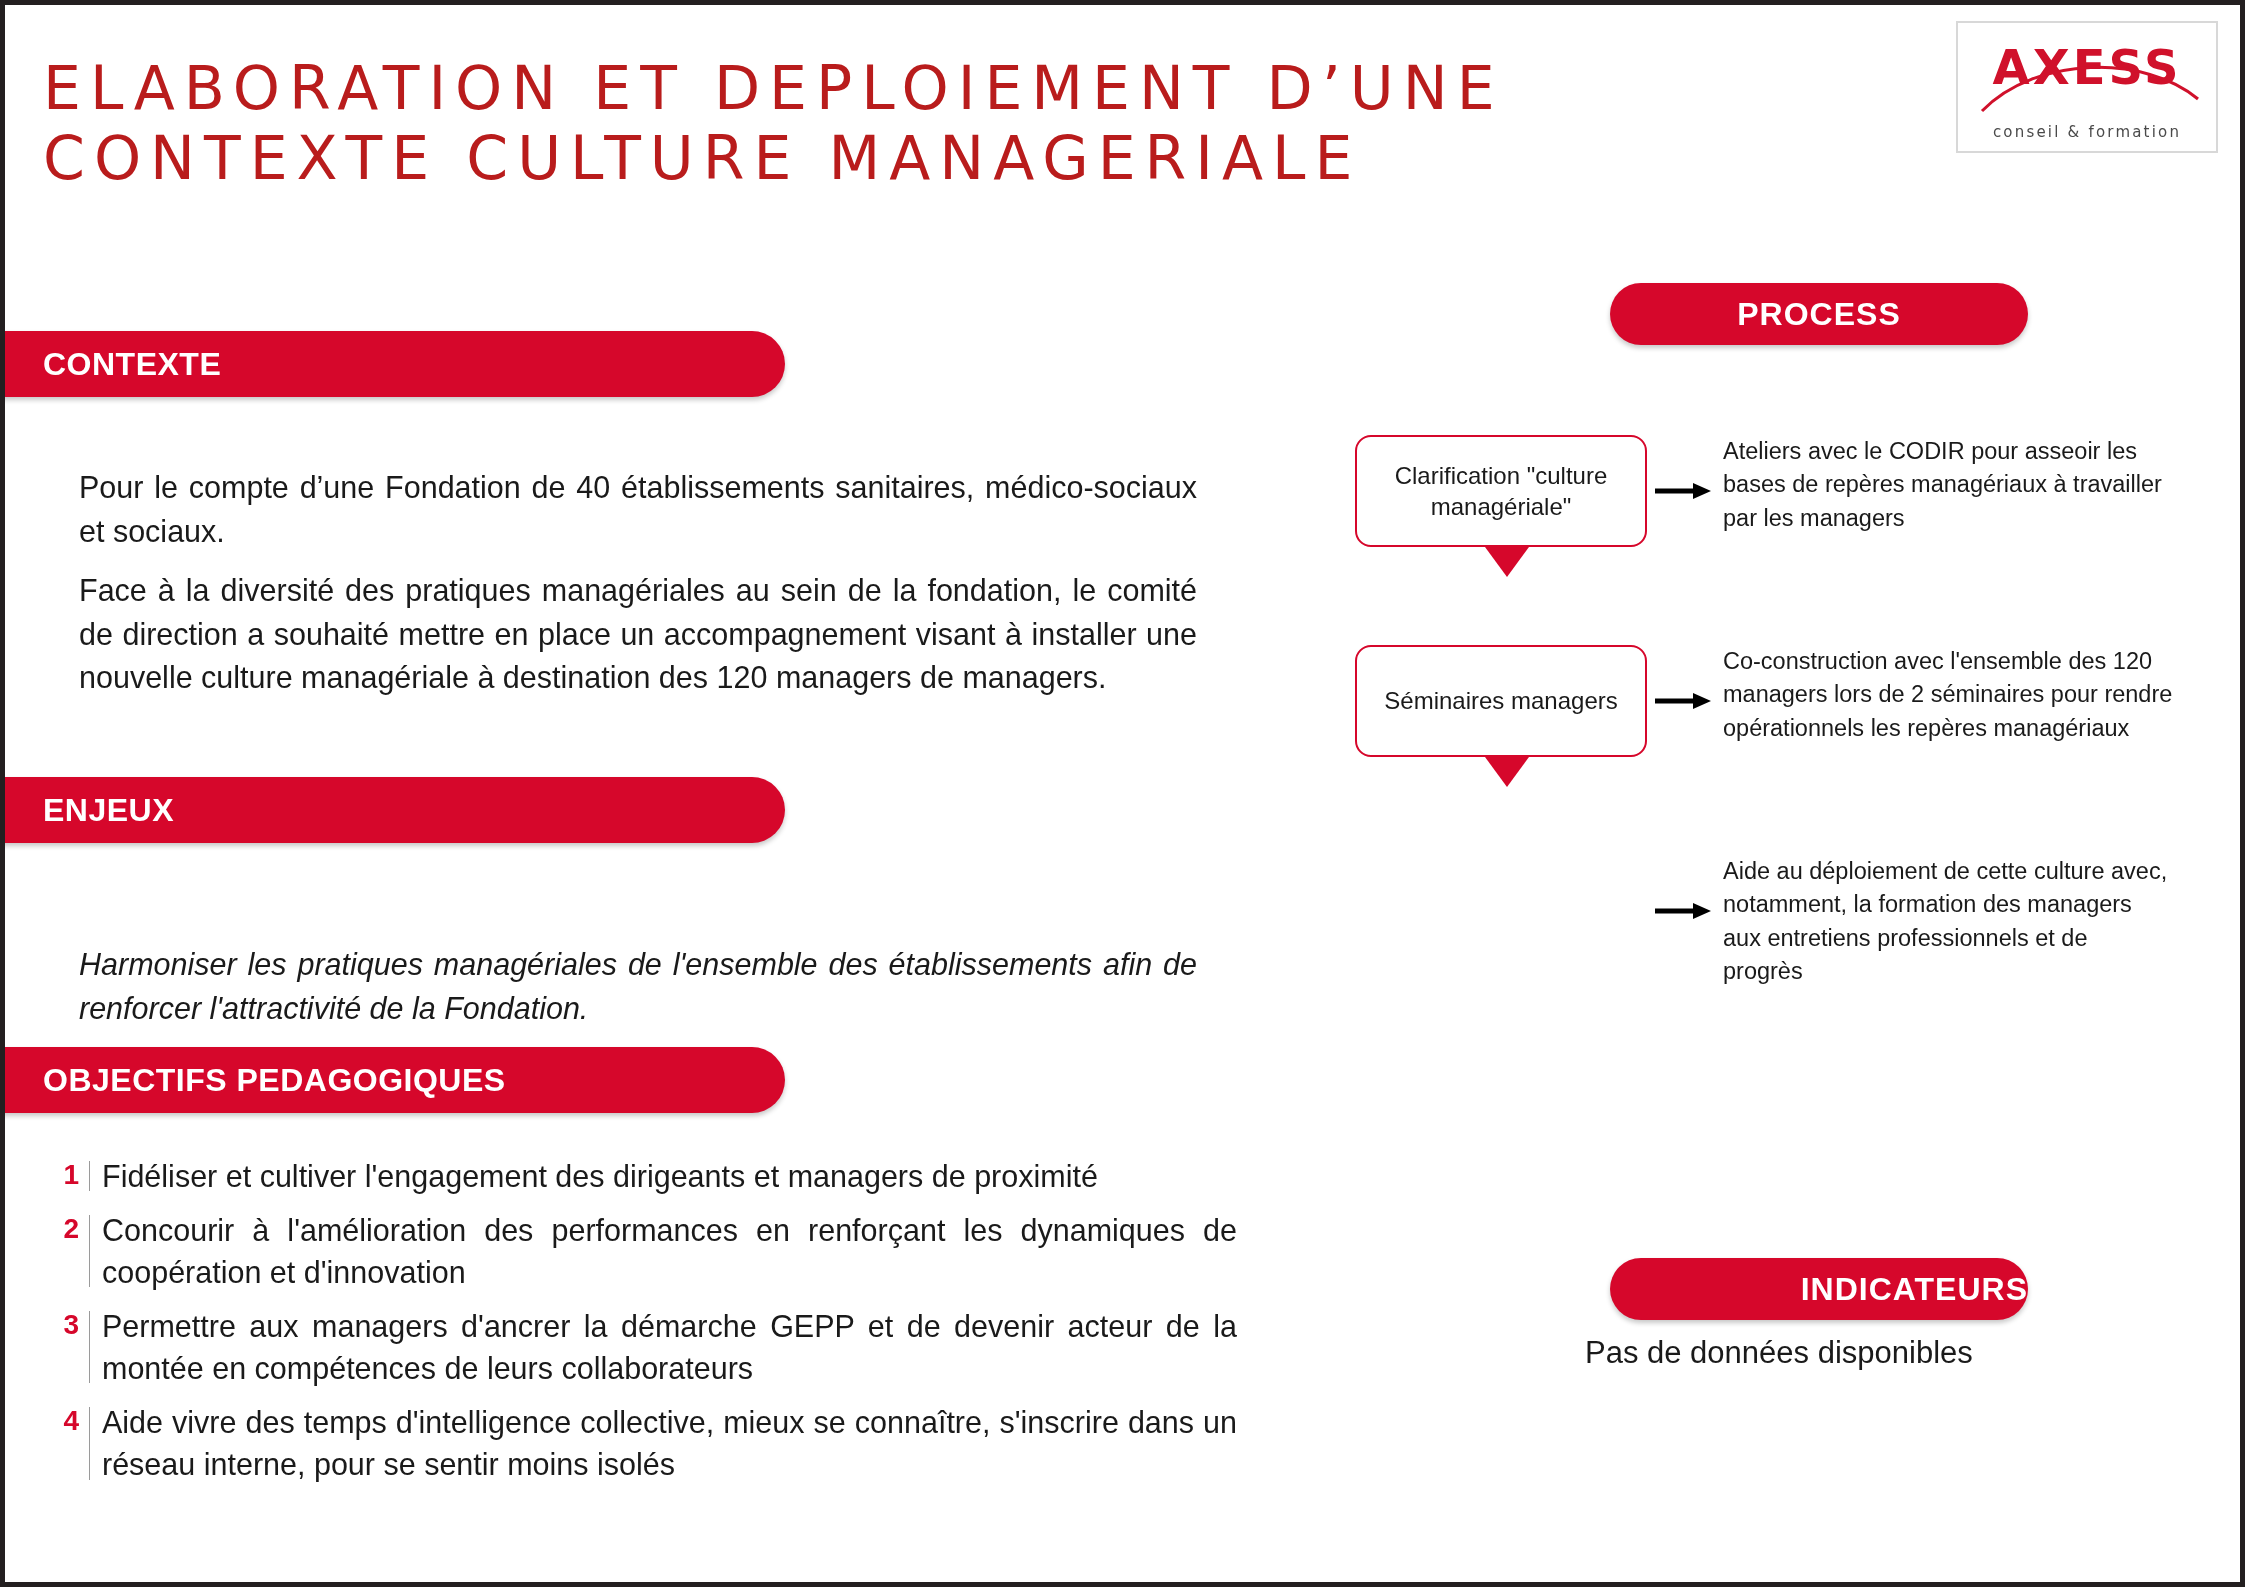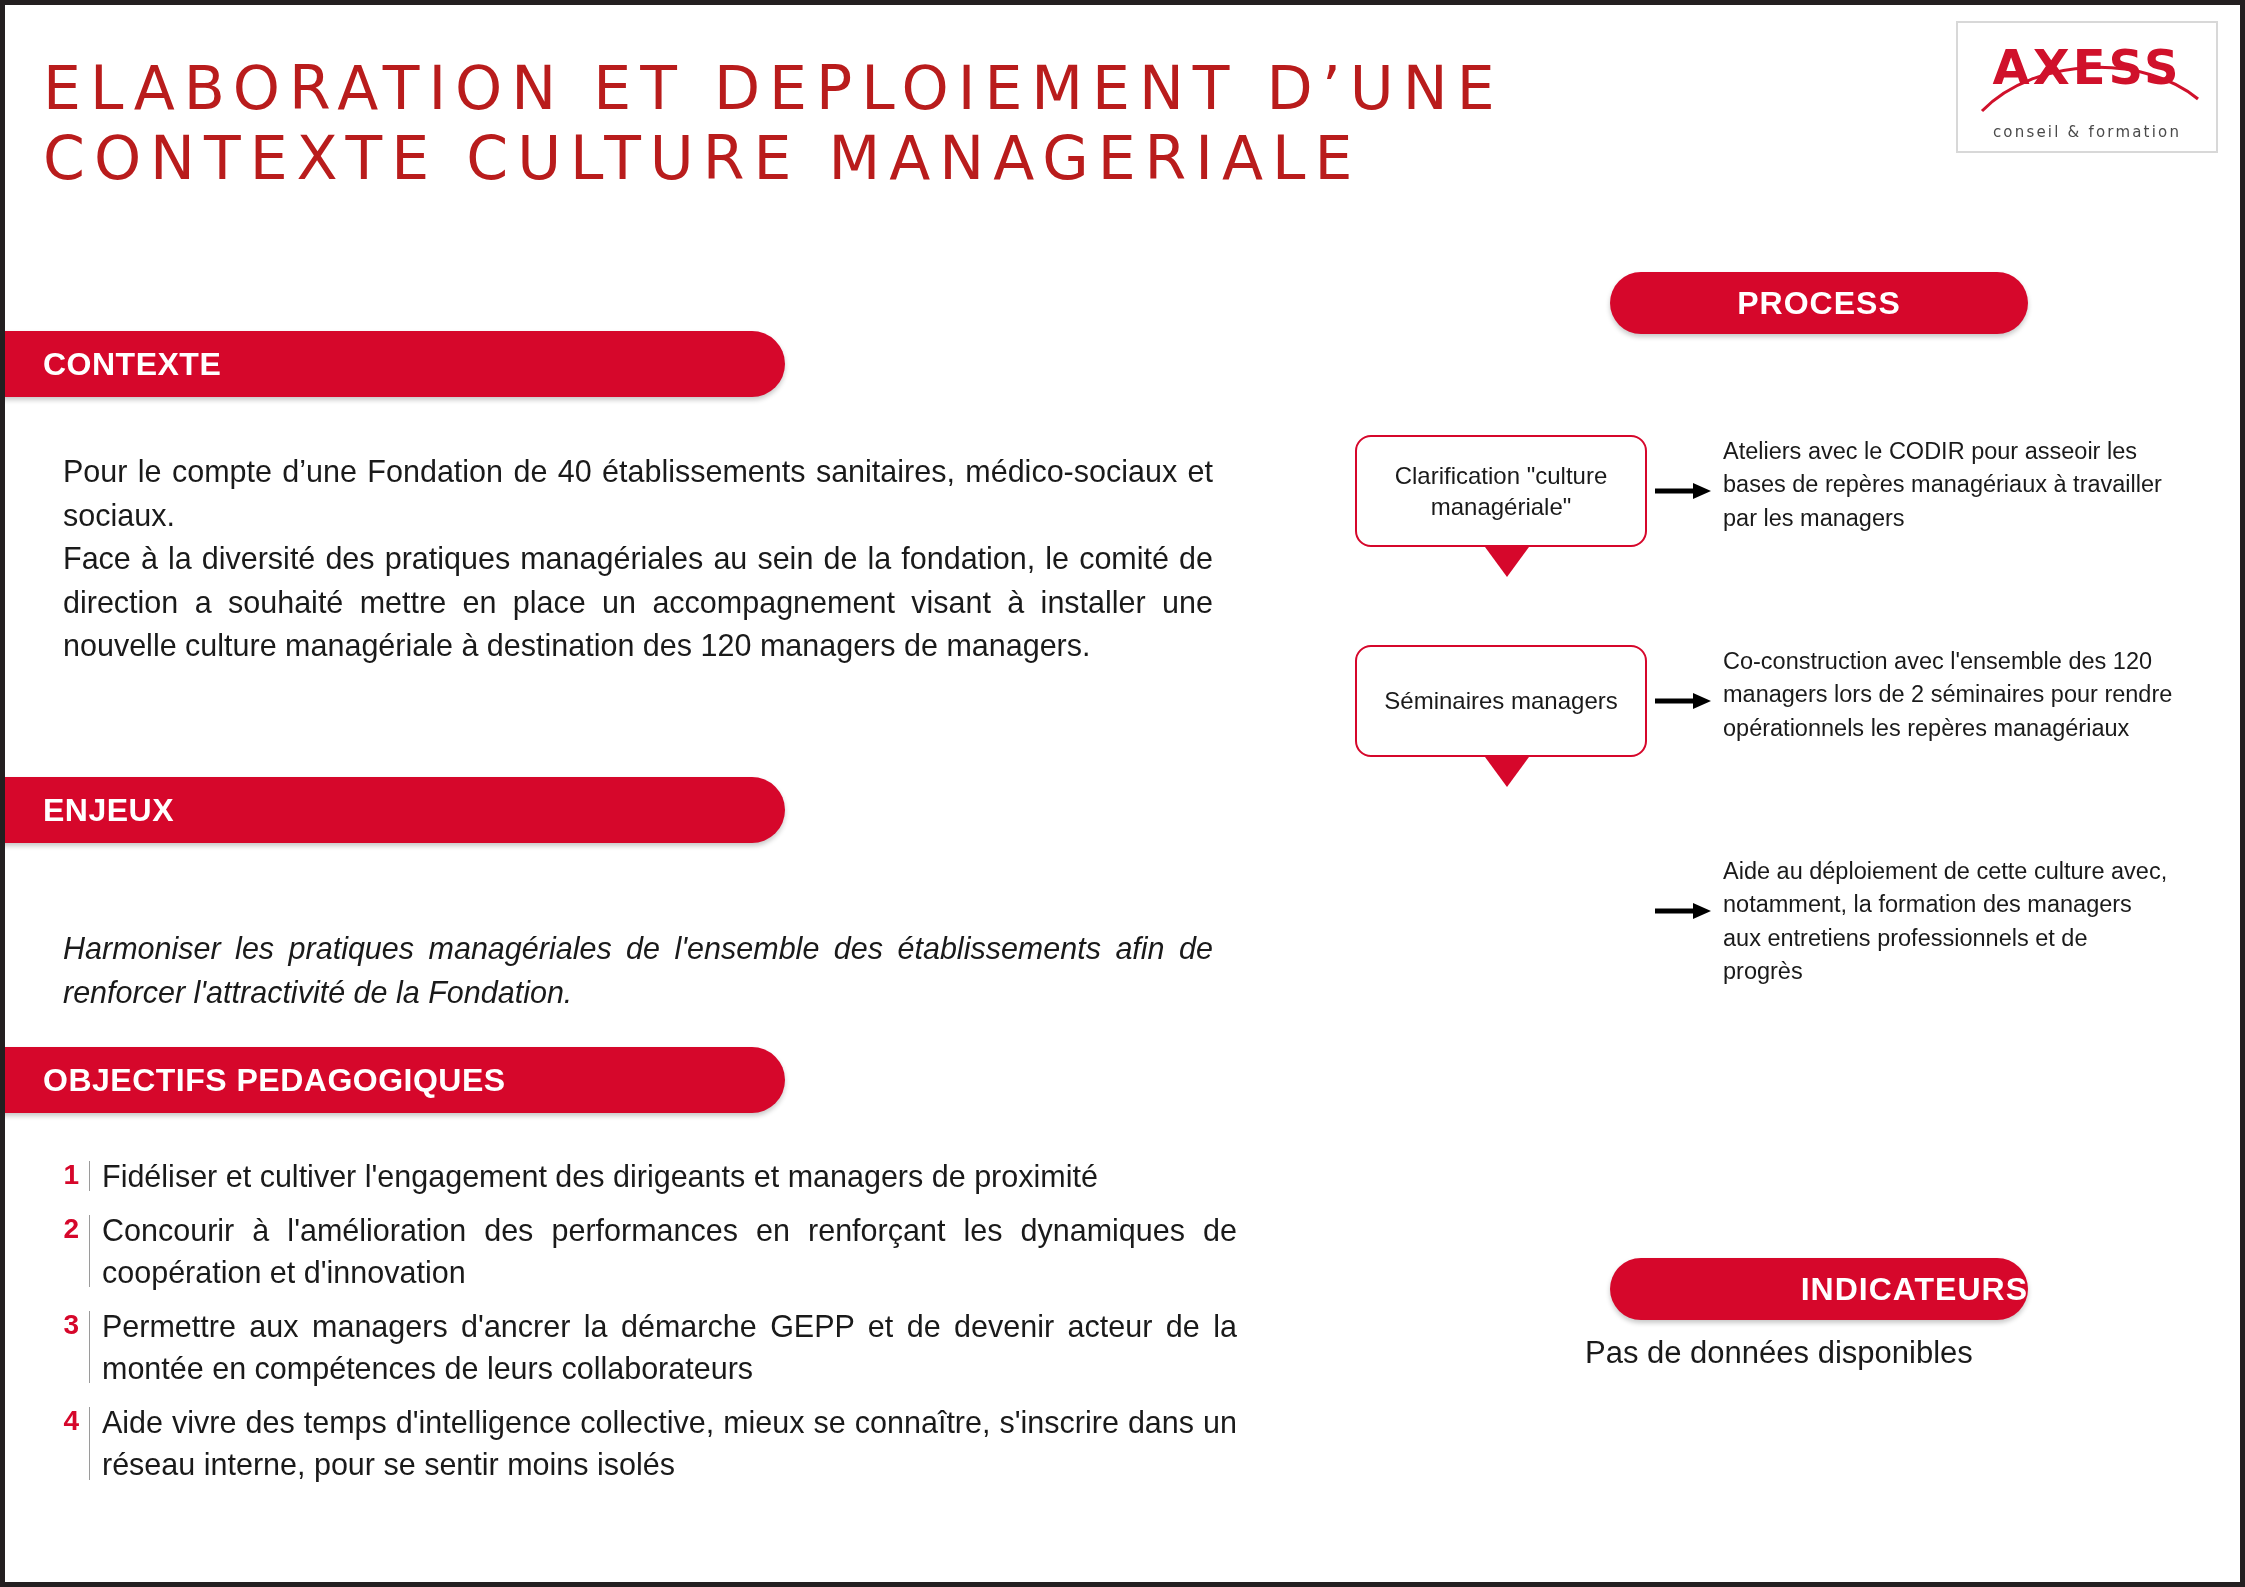--- a/index.html
+++ b/index.html
@@ -108,21 +108,21 @@
   }
 
   
   .para {
     position: absolute;
     font-size: 30.5px;
     line-height: 1.43;
     color: #1a1a1a;
     text-align: justify;
   }
-  .para p { margin: 0; }
+  .para p { margin: 16px; }
 
   
   .obj-list {
     position: absolute;
     left: 52px;
     top: 1150px;
     width: 1180px;
   }
   .obj-item {
     display: flex;
@@ -275,21 +275,21 @@
       <div class="obj-bar"></div>
       <div class="obj-text">Permettre aux managers d'ancrer la démarche GEPP et de devenir acteur de la montée en compétences de leurs collaborateurs</div>
     </div>
     <div class="obj-item">
       <div class="obj-num">4</div>
       <div class="obj-bar"></div>
       <div class="obj-text">Aide vivre des temps d'intelligence collective, mieux se connaître, s'inscrire dans un réseau interne, pour se sentir moins isolés</div>
     </div>
   </div>
 
-  <div class="pill-center" style="left:1605px; top:267px; width:418px;text-align:right;">
+  <div class="pill-center" style="left:1605px; top:278px; width:418px;text-align:right;">
     <span class="pill-label">PROCESS</span>
   </div>
 
   <div class="flow">
 
     <div class="flow-row">
       <div class="flow-box">
         <span>Clarification "culture managériale"</span>
       </div>
       <div class="down-arrow"></div>

